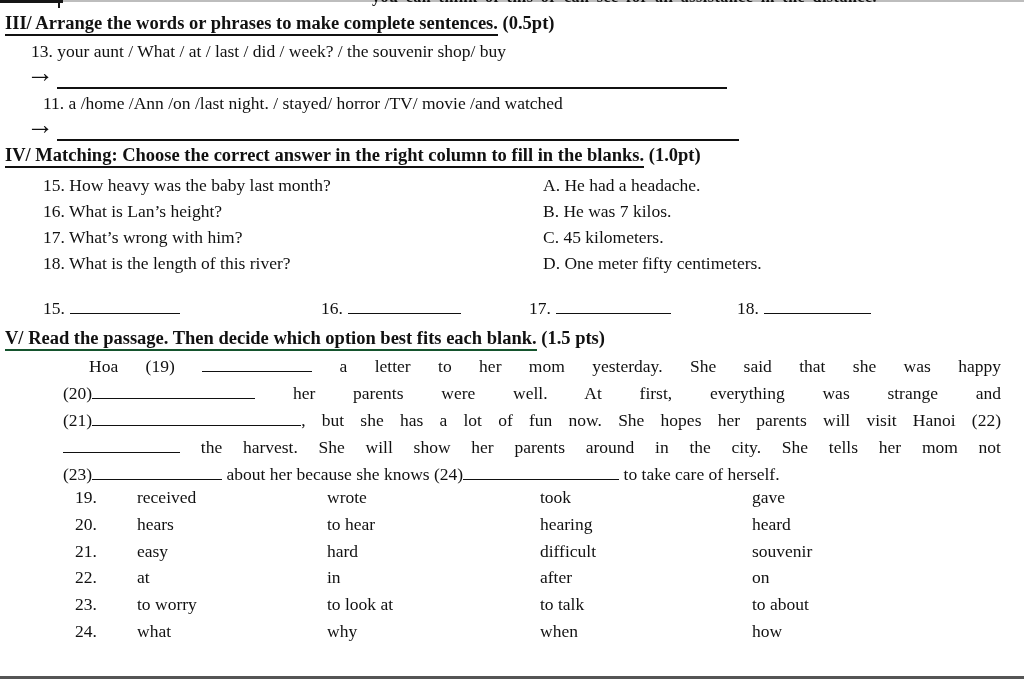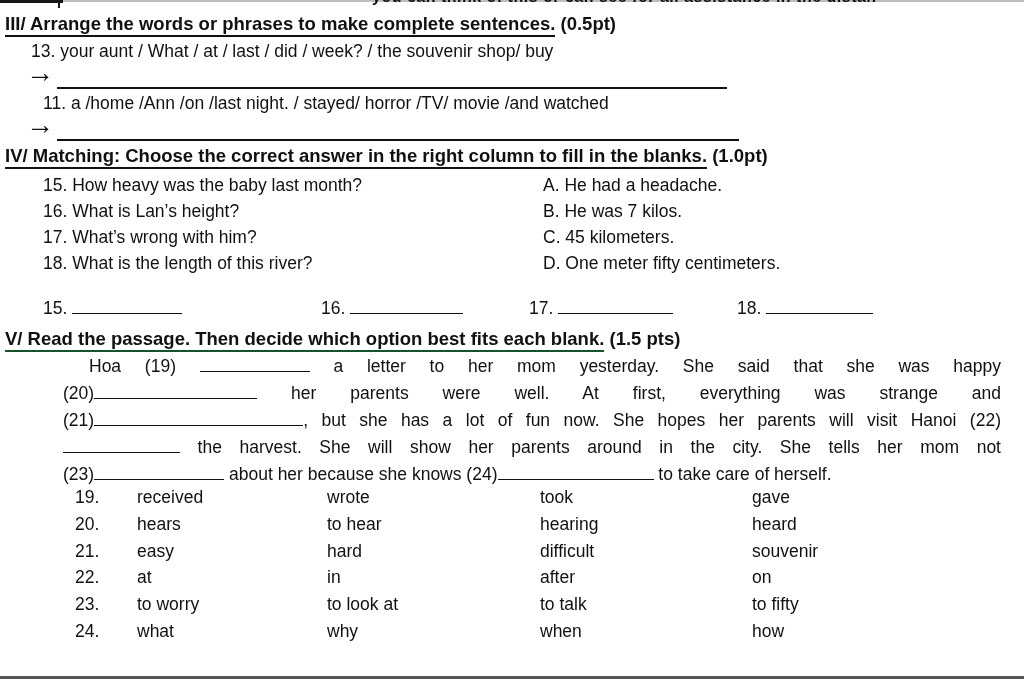--- a/index.html
+++ b/index.html
@@ -3,21 +3,21 @@
 <meta charset="utf-8">
 <style>
   * { margin: 0; padding: 0; box-sizing: border-box; }
   html, body { background: #ffffff; }
   .page {
     position: relative;
     width: 1024px;
     height: 684px;
     background: #ffffff;
     overflow: hidden;
-    font-family: Liberation Sans, sans-serif;
+    font-family: Liberation Serif, serif;
     color: #111111;
     font-size: 17.5px;
   }
   .abs { position: absolute; }
 
   
   .top-gray-line { left: 0; top: 1; width: 1024px; height: 2px; background: #bdbdbd; }
   .top-black-seg { left: 0; top: 0; width: 63px; height: 3px; background: #161616; }
   .top-tick { left: 58px; top: 0; width: 2px; height: 8px; background: #161616; }
   .remnant-clip {
@@ -191,21 +191,21 @@
       <span class="c-a">at</span>
       <span class="c-b">in</span>
       <span class="c-c">after</span>
       <span class="c-d">on</span>
     </div>
     <div class="opt-row">
       <span class="c-no">23.</span>
       <span class="c-a">to worry</span>
       <span class="c-b">to look at</span>
       <span class="c-c">to talk</span>
-      <span class="c-d">to fifty</span>
+      <span class="c-d">to about</span>
     </div>
     <div class="opt-row">
       <span class="c-no">24.</span>
       <span class="c-a">what</span>
       <span class="c-b">why</span>
       <span class="c-c">when</span>
       <span class="c-d">how</span>
     </div>
   </div>
 

